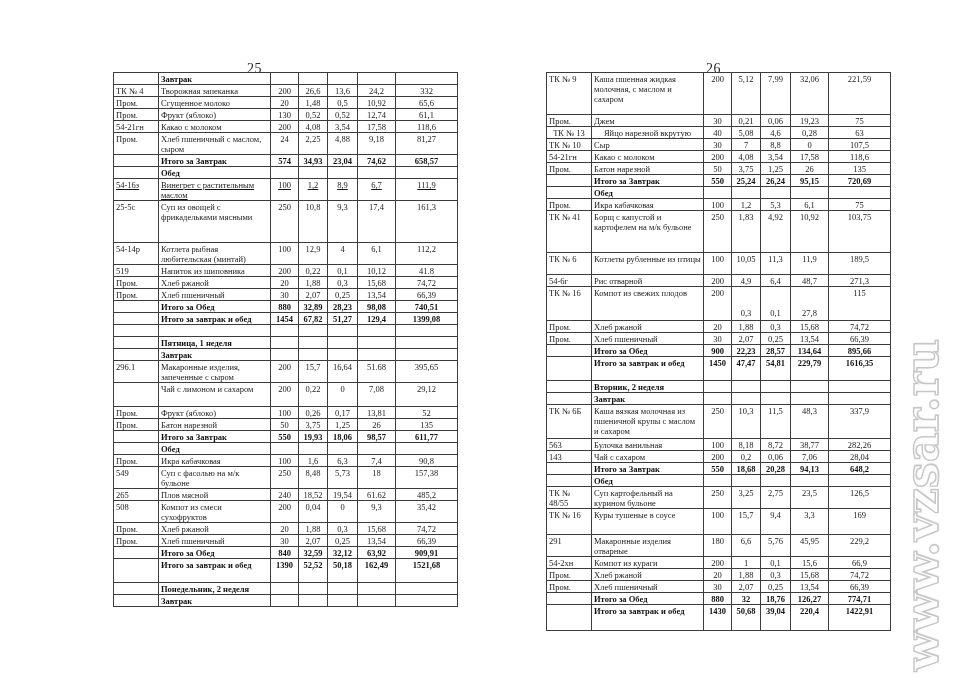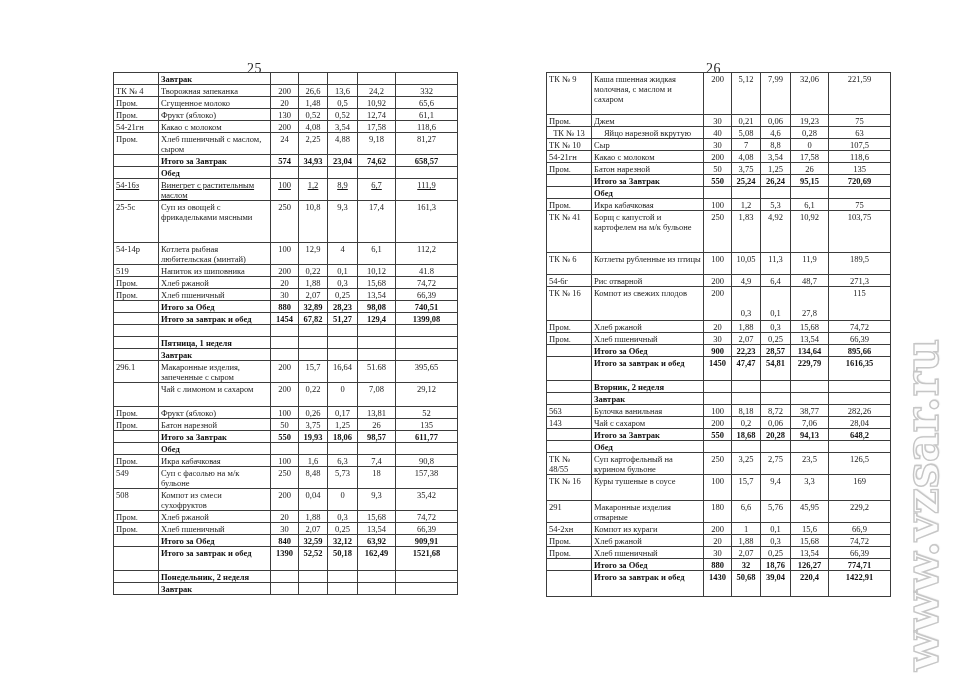--- a/index.html
+++ b/index.html
@@ -333,20 +333,29 @@
         </tr>
         <tr style="height: 22px;">
           <td class="c0">549</td>
           <td class="c1">Суп с фасолью на м/к бульоне</td>
           <td class="c2">250</td>
           <td class="c3">8,48</td>
           <td class="c4">5,73</td>
           <td class="c5">18</td>
           <td class="c6">157,38</td>
         </tr>
+        <tr>
+          <td class="c0">265</td>
+          <td class="c1">Плов мясной</td>
+          <td class="c2">240</td>
+          <td class="c3">18,52</td>
+          <td class="c4">19,54</td>
+          <td class="c5">61.62</td>
+          <td class="c6">485,2</td>
+        </tr>
         <tr style="height: 22px;">
           <td class="c0">508</td>
           <td class="c1">Компот из смеси сухофруктов</td>
           <td class="c2">200</td>
           <td class="c3">0,04</td>
           <td class="c4">0</td>
           <td class="c5">9,3</td>
           <td class="c6">35,42</td>
         </tr>
         <tr>
@@ -587,20 +596,29 @@
         </tr>
         <tr class="bold">
           <td class="c0"></td>
           <td class="c1">Завтрак</td>
           <td class="c2"></td>
           <td class="c3"></td>
           <td class="c4"></td>
           <td class="c5"></td>
           <td class="c6"></td>
         </tr>
+        <tr style="height: 34px;">
+          <td class="c0">ТК № 6Б</td>
+          <td class="c1">Каша вязкая молочная из пшеничной крупы с маслом и  сахаром</td>
+          <td class="c2">250</td>
+          <td class="c3">10,3</td>
+          <td class="c4">11,5</td>
+          <td class="c5">48,3</td>
+          <td class="c6">337,9</td>
+        </tr>
         <tr>
           <td class="c0">563</td>
           <td class="c1">Булочка ванильная</td>
           <td class="c2">100</td>
           <td class="c3">8,18</td>
           <td class="c4">8,72</td>
           <td class="c5">38,77</td>
           <td class="c6">282,26</td>
         </tr>
         <tr>

